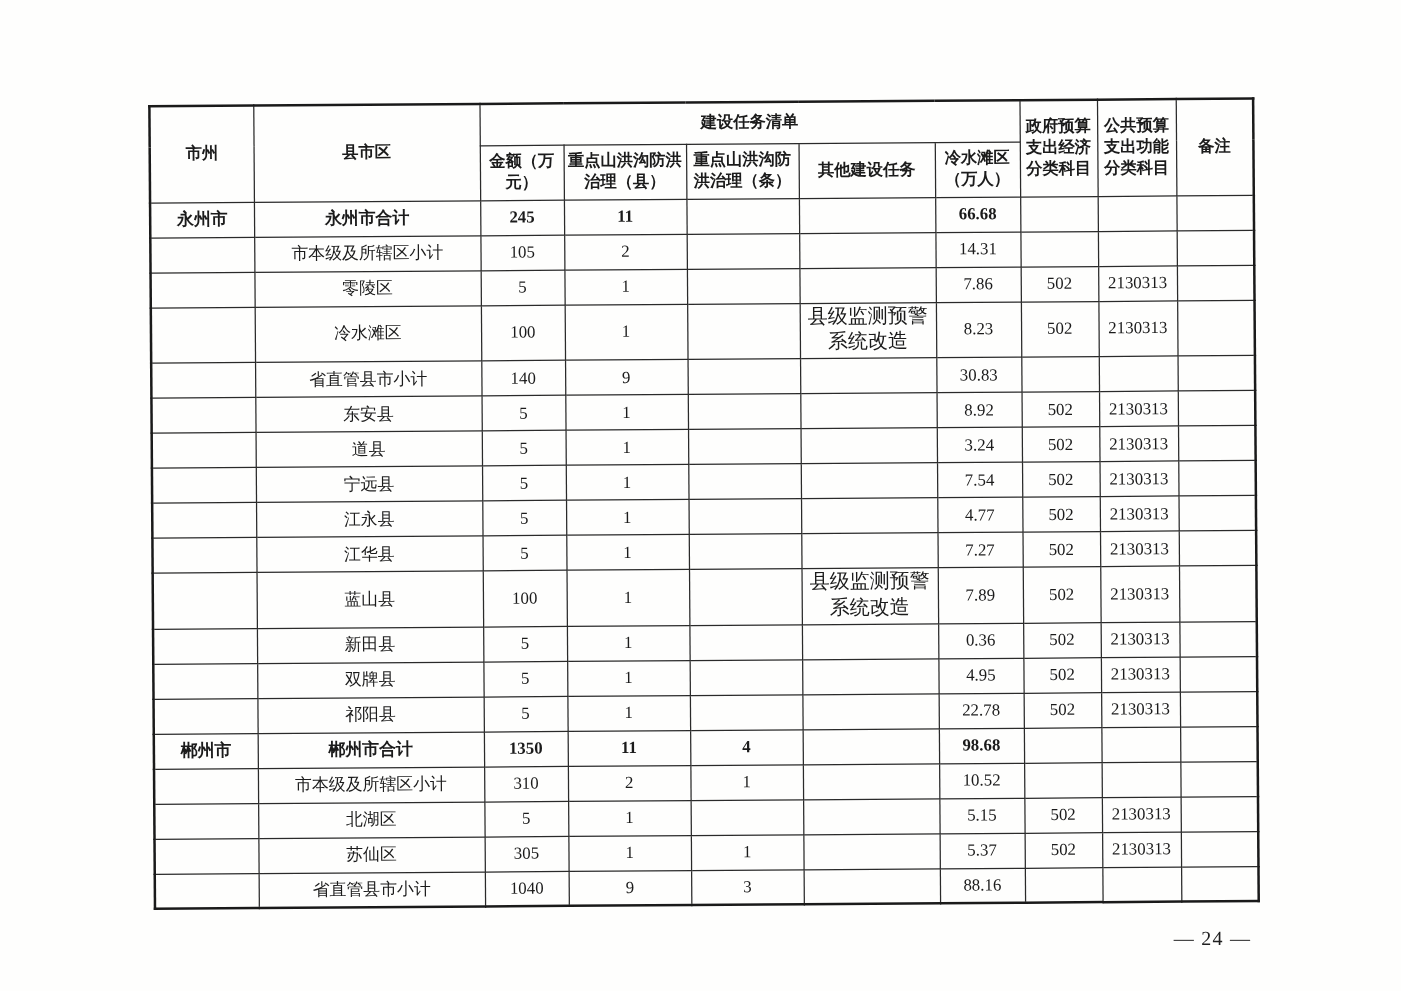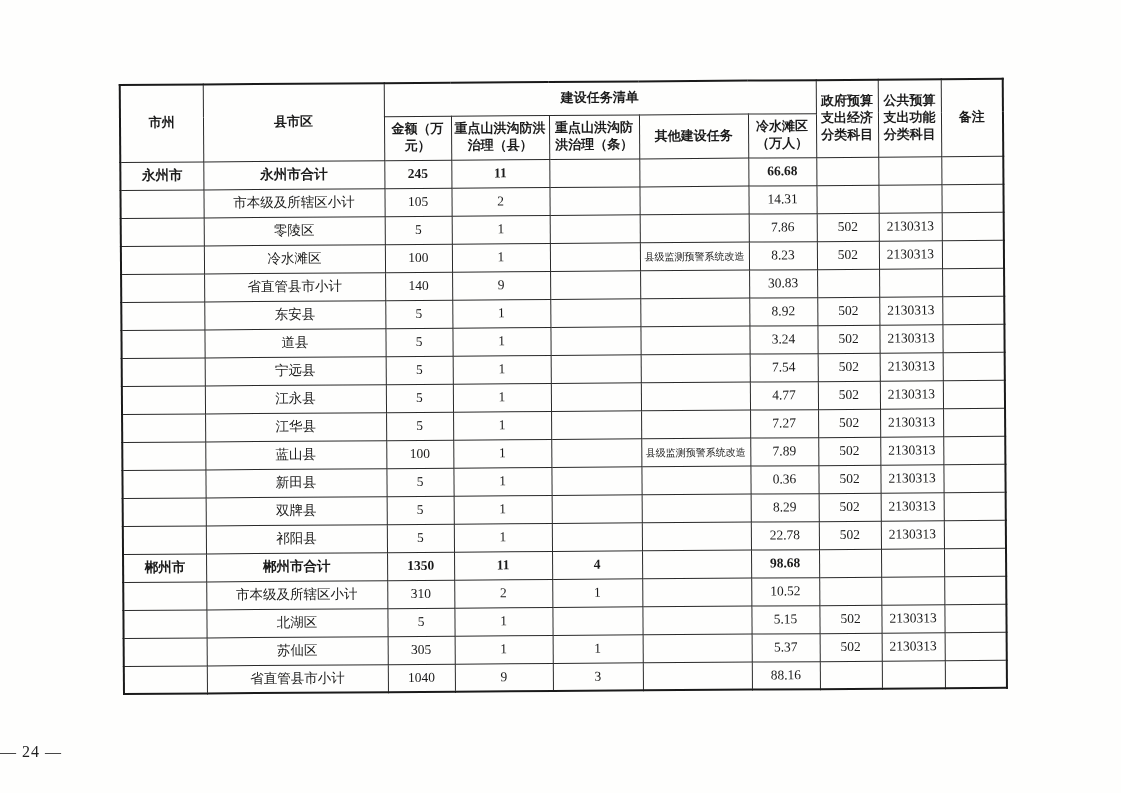--- a/index.html
+++ b/index.html
@@ -43,28 +43,28 @@
     background: #fefefd;
   }
   thead tr.h1 { height: 33px; }
   thead tr.h2 { height: 44px; }
   tbody td {
     font-size: 13.5px;
     height: 28px;
     padding: 1px 2px;
     line-height: 1.2;
   }
-  tbody td.other-task-cell { font-size: 10px; line-height: 1.3; }
+  tbody td.other-task-cell { font-size: 16px; line-height: 1.3; }
   tbody tr.total td { font-weight: bold; }
   .page-number {
     position: absolute;
     left: 0;
     width: 1001px;
     top: 743px;
-    text-align: left;
+    text-align: right;
     font-family: "Liberation Serif", serif;
     font-size: 16px;
     color: #1f1f1f;
     letter-spacing: 1px;
   }
 </style>
 </head>
 <body>
 
 <div class="sheet">
@@ -244,21 +244,21 @@
       <td class="func-code-cell">2130313</td>
       <td class="remark-cell"></td>
     </tr>
         <tr>
       <td class="city-cell"></td>
       <td class="county-cell">双牌县</td>
       <td class="amount-cell">5</td>
       <td class="mass-monitoring-cell">1</td>
       <td class="flood-channel-cell"></td>
       <td class="other-task-cell"></td>
-      <td class="population-cell">8.29</td>
+      <td class="population-cell">4.95</td>
       <td class="econ-code-cell">502</td>
       <td class="func-code-cell">2130313</td>
       <td class="remark-cell"></td>
     </tr>
         <tr>
       <td class="city-cell"></td>
       <td class="county-cell">祁阳县</td>
       <td class="amount-cell">5</td>
       <td class="mass-monitoring-cell">1</td>
       <td class="flood-channel-cell"></td>

